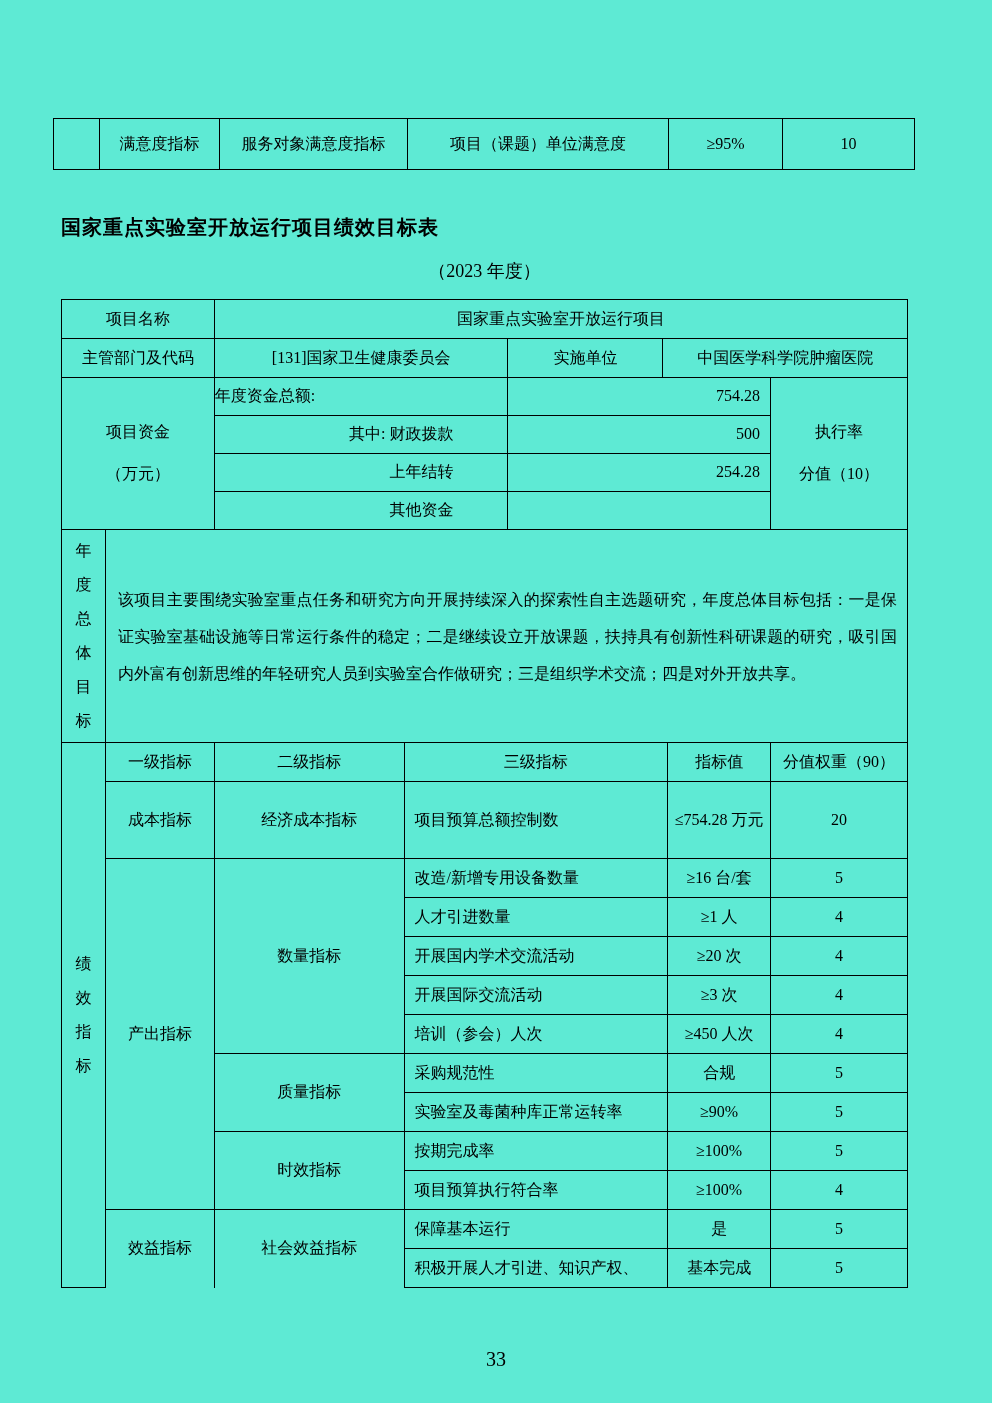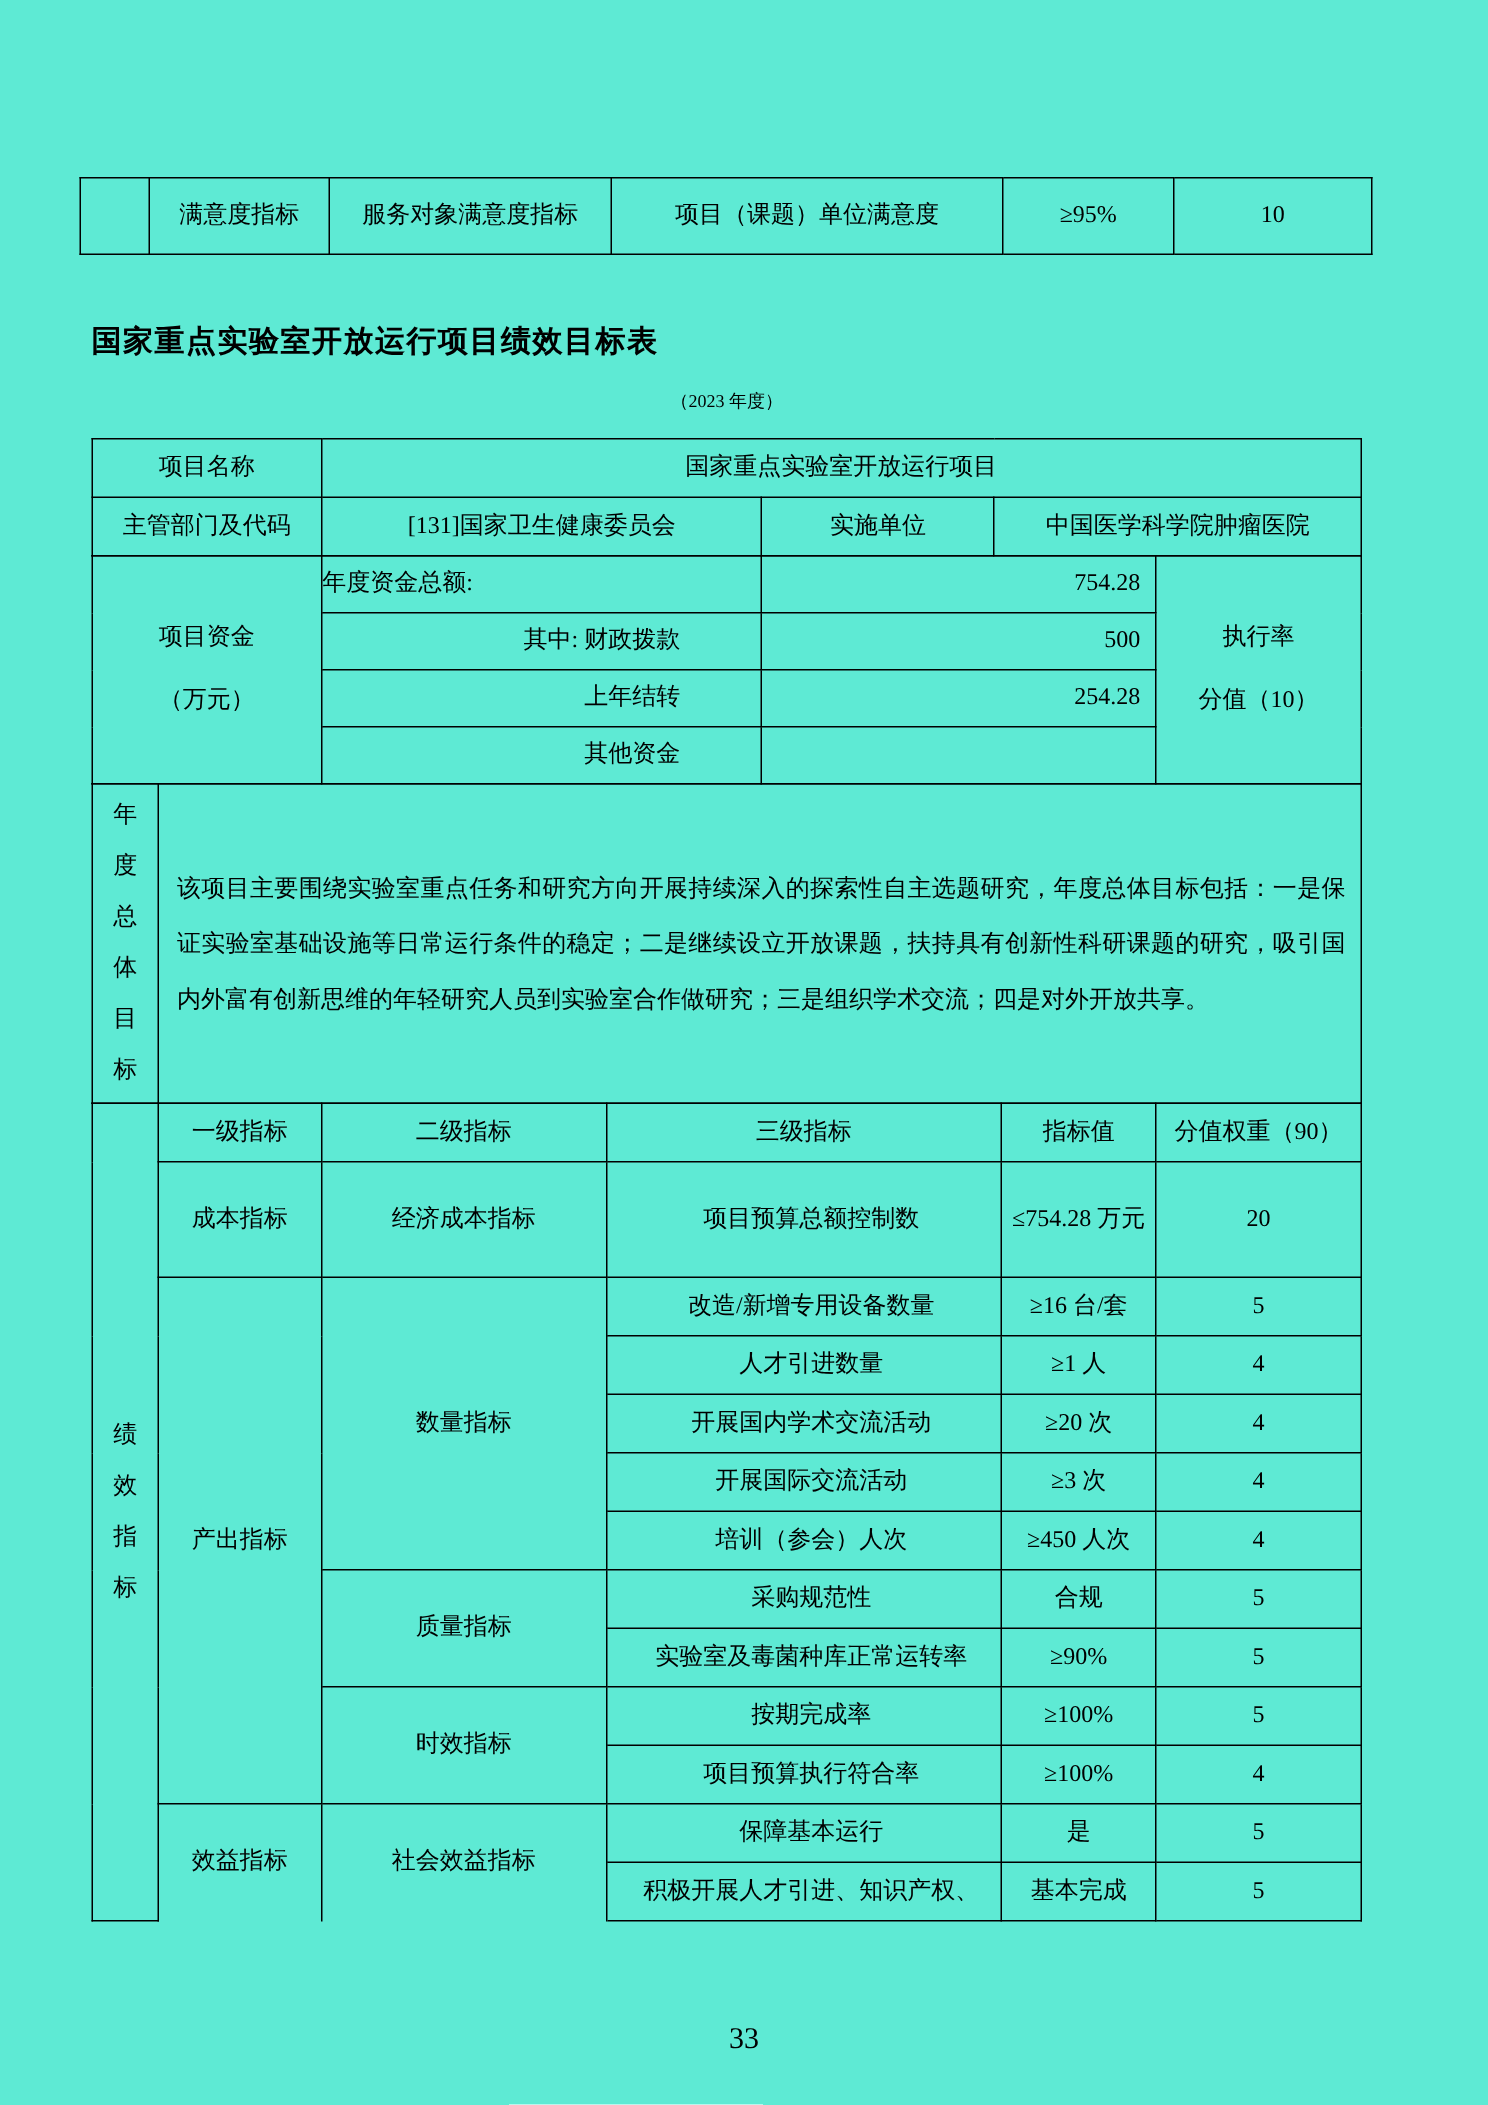--- a/index.html
+++ b/index.html
@@ -20,21 +20,21 @@
     font-size:16px;
     line-height:1.3;
     overflow:hidden;
   }
   
   .mini-wrap{padding-top:118px;margin-left:53px;}
   .mini td{height:50px;}
   
   .content{margin-left:61px;width:847px;}
   .title{margin-top:44px;font-weight:bold;font-size:20px;letter-spacing:1px;}
-  .subtitle{margin-top:18px;text-align:center;font-size:12px;}
+  .subtitle{margin-top:18px;text-align:center;font-size:18px;}
   .maintables{margin-top:16px;}
   .t{margin-top:-1px;}
   .t:first-child{margin-top:0;}
   .t1 td{height:38px;}
   .t2 td{height:37px;}
   .fval{text-align:right;padding-right:10px;}
   .flabel{text-align:right;padding-right:54px;}
   .flabel.first{text-align:left;padding-right:0;}
   .stack div{height:42px;display:flex;align-items:center;justify-content:center;}
   .goal-cell{height:212px;}
@@ -45,21 +45,21 @@
   }
   .vtext{
     width:1em;
     margin:0 auto;
     word-break:break-all;
     line-height:34px;
     text-align:center;
   }
   .t4 td{height:38px;}
   .t4 .tall{height:76px;line-height:36px;}
-  .ind{text-align:center;padding-left:10px;}
+  .ind{text-align:left;padding-left:10px;}
   .open-b{border-bottom:none;}
   .pagenum{
     position:absolute;left:0;top:1348px;width:100%;
     text-align:center;font-size:20px;
   }
 </style>
 </head>
 <body>
 
 <div class="page">

